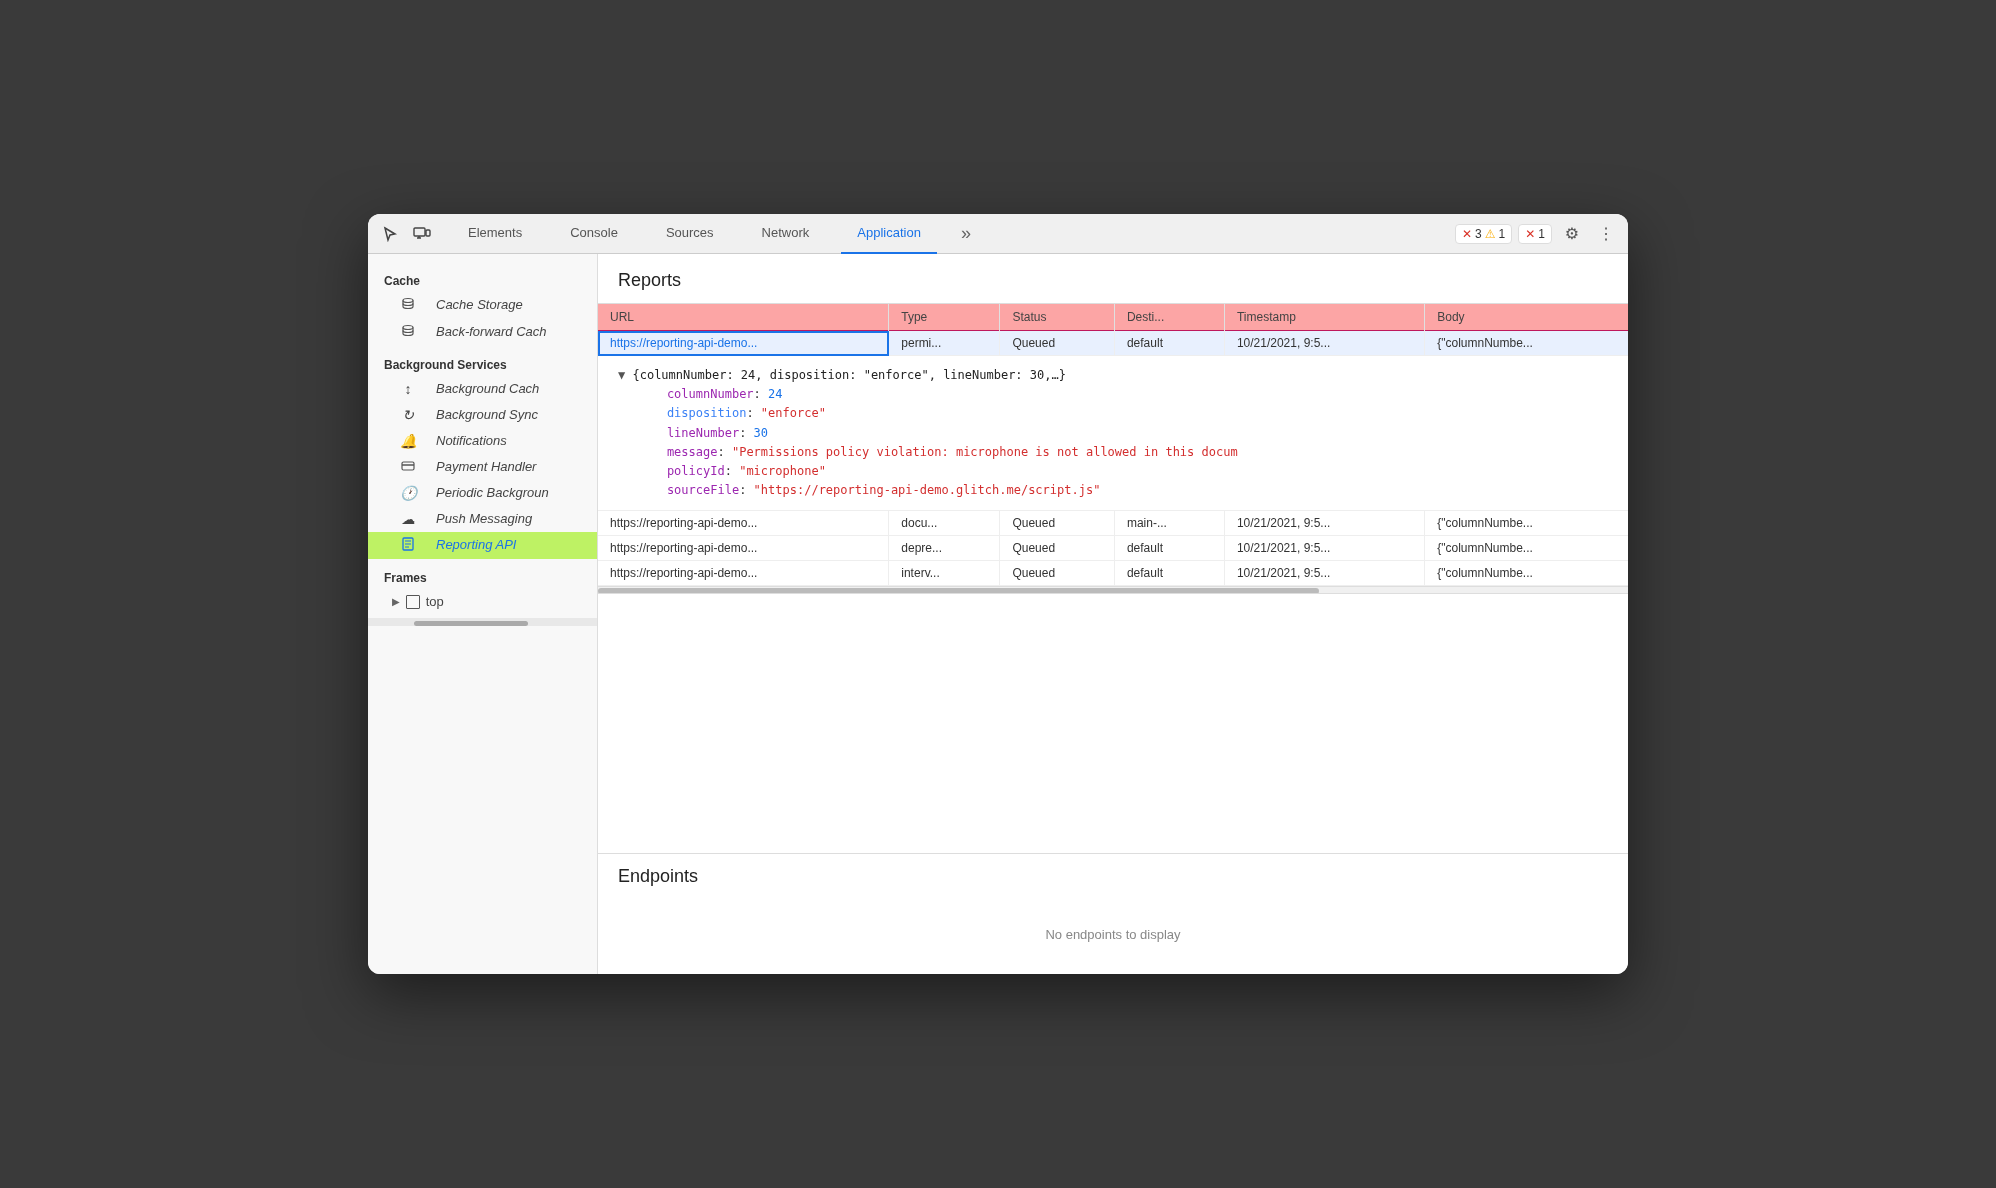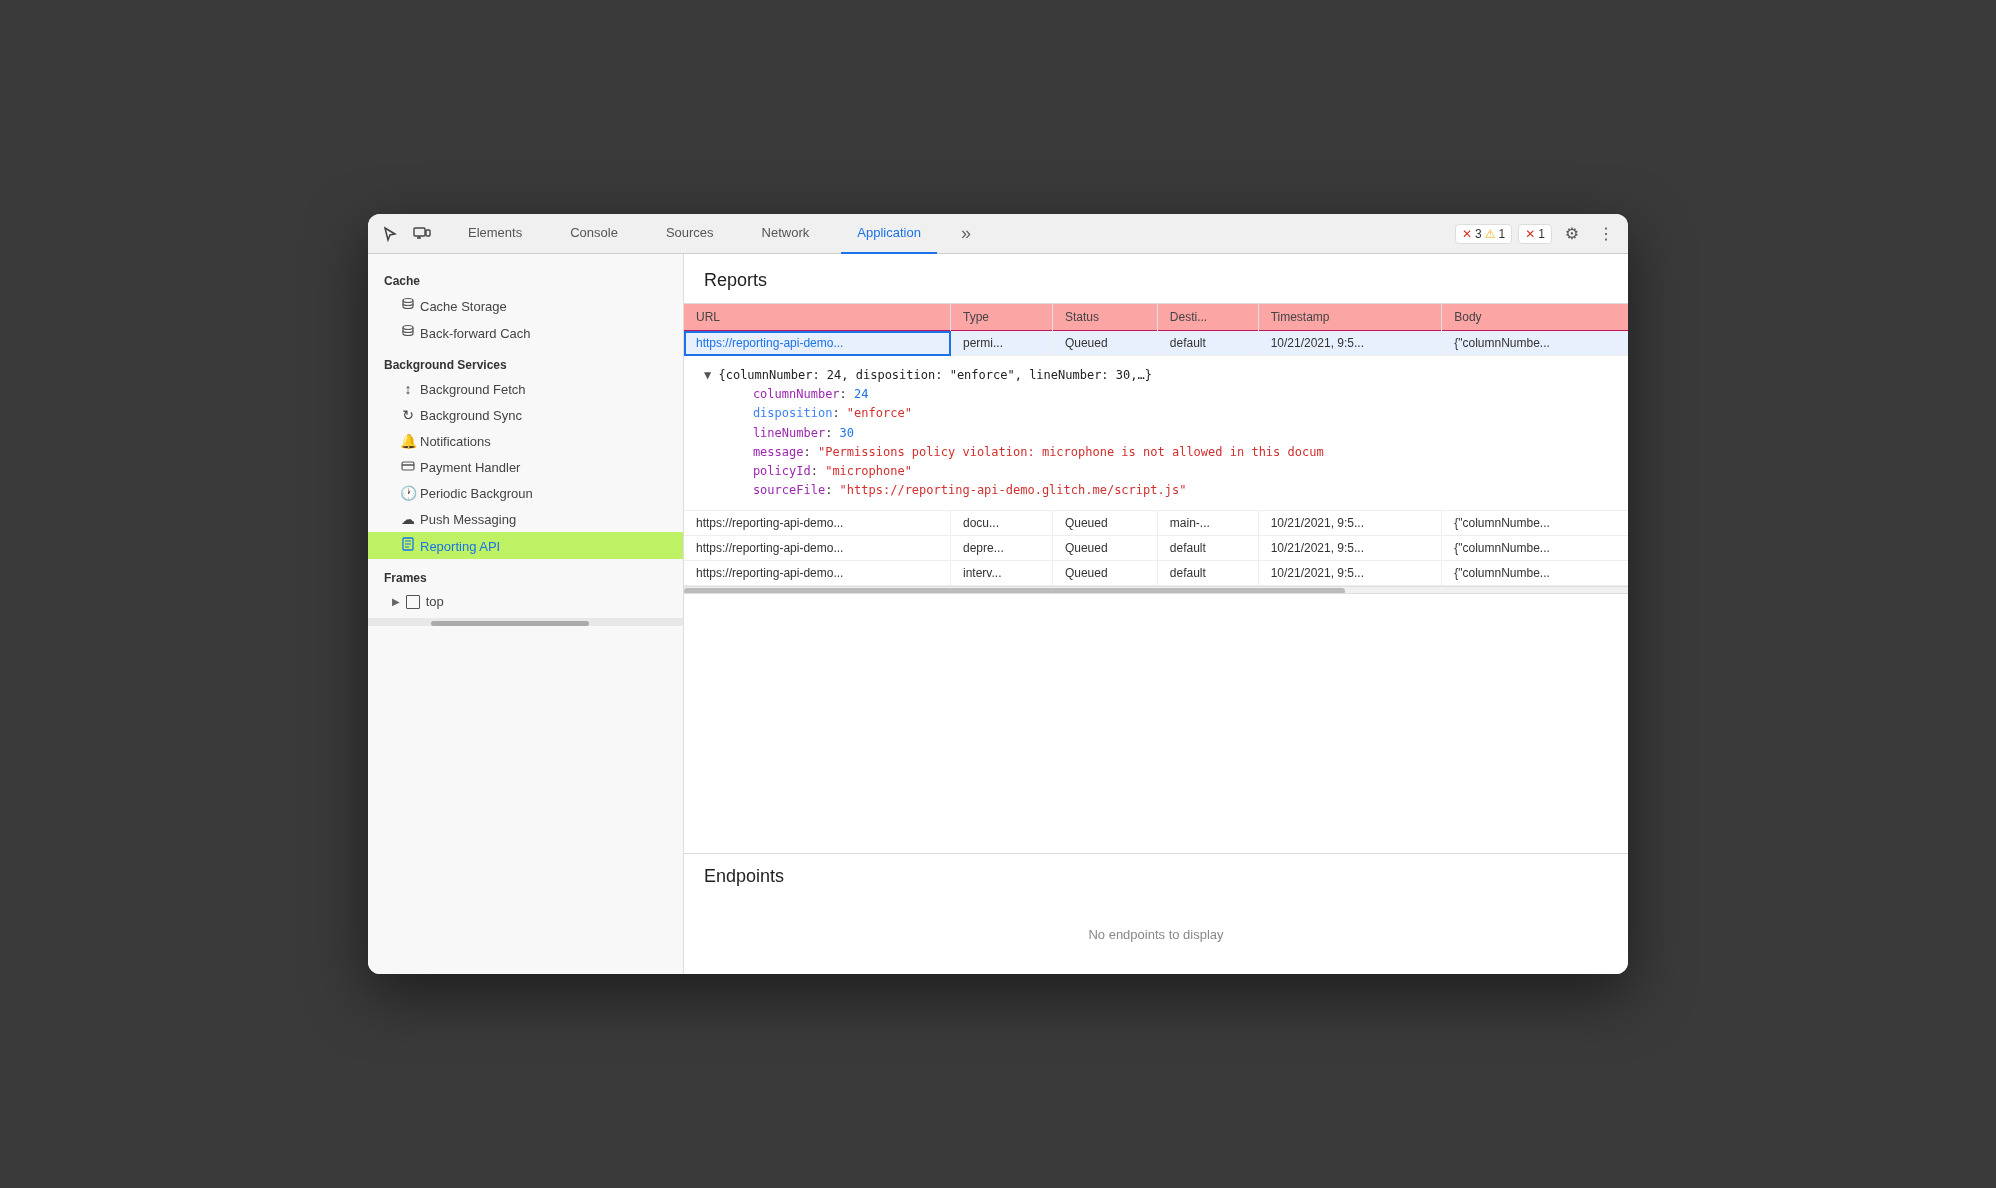--- a/index.html
+++ b/index.html
@@ -132,41 +132,42 @@
       font-size: 16px;
       cursor: pointer;
       border-radius: 4px;
     }
     .content {
       display: flex;
       height: calc(100vh - 180px);
       max-height: 720px;
     }
     .sidebar {
-      width: 316px;
+      width: 230px;
       background: #f8f8f8;
       border-right: 1px solid #ddd;
       overflow-y: auto;
       padding: 8px 0;
     }
     .sidebar-section-title {
       font-size: 12px;
       font-weight: 600;
       color: #333;
       padding: 12px 16px 4px 16px;
     }
     .sidebar-item {
       display: flex;
-      align-items: flex-end;
-      gap: 4px;
+      align-items: flex-start;
+      gap: 20px;
       padding: 5px 16px 5px 32px;
       font-size: 13px;
       color: #444;
       cursor: pointer;
       border-radius: 0;
+      font-style: italic;
     }
     .sidebar-item.active {
       background: #bef264;
       color: #1a73e8;
     }
     .sidebar-item-icon {
       font-size: 14px;
       width: 16px;
       text-align: center;
       flex-shrink: 0;
@@ -391,21 +392,21 @@
             <path d="M2 6.5v3c0 1.1 2.24 2 5 2s5-.9 5-2v-3" stroke="#555" stroke-width="1.2" fill="none"></path>
           </svg>
         </span>
         <span>Back-forward Cach</span>
       </div>
 
       <div class="sidebar-section-title">Background Services</div>
 
       <div class="sidebar-item">
         <span class="sidebar-item-icon">↕</span>
-        <span>Background Fetch</span>
+        <span>Background Cach</span>
       </div>
 
       <div class="sidebar-item">
         <span class="sidebar-item-icon">↻</span>
         <span>Background Sync</span>
       </div>
 
       <div class="sidebar-item">
         <span class="sidebar-item-icon">🔔</span>
         <span>Notifications</span>

